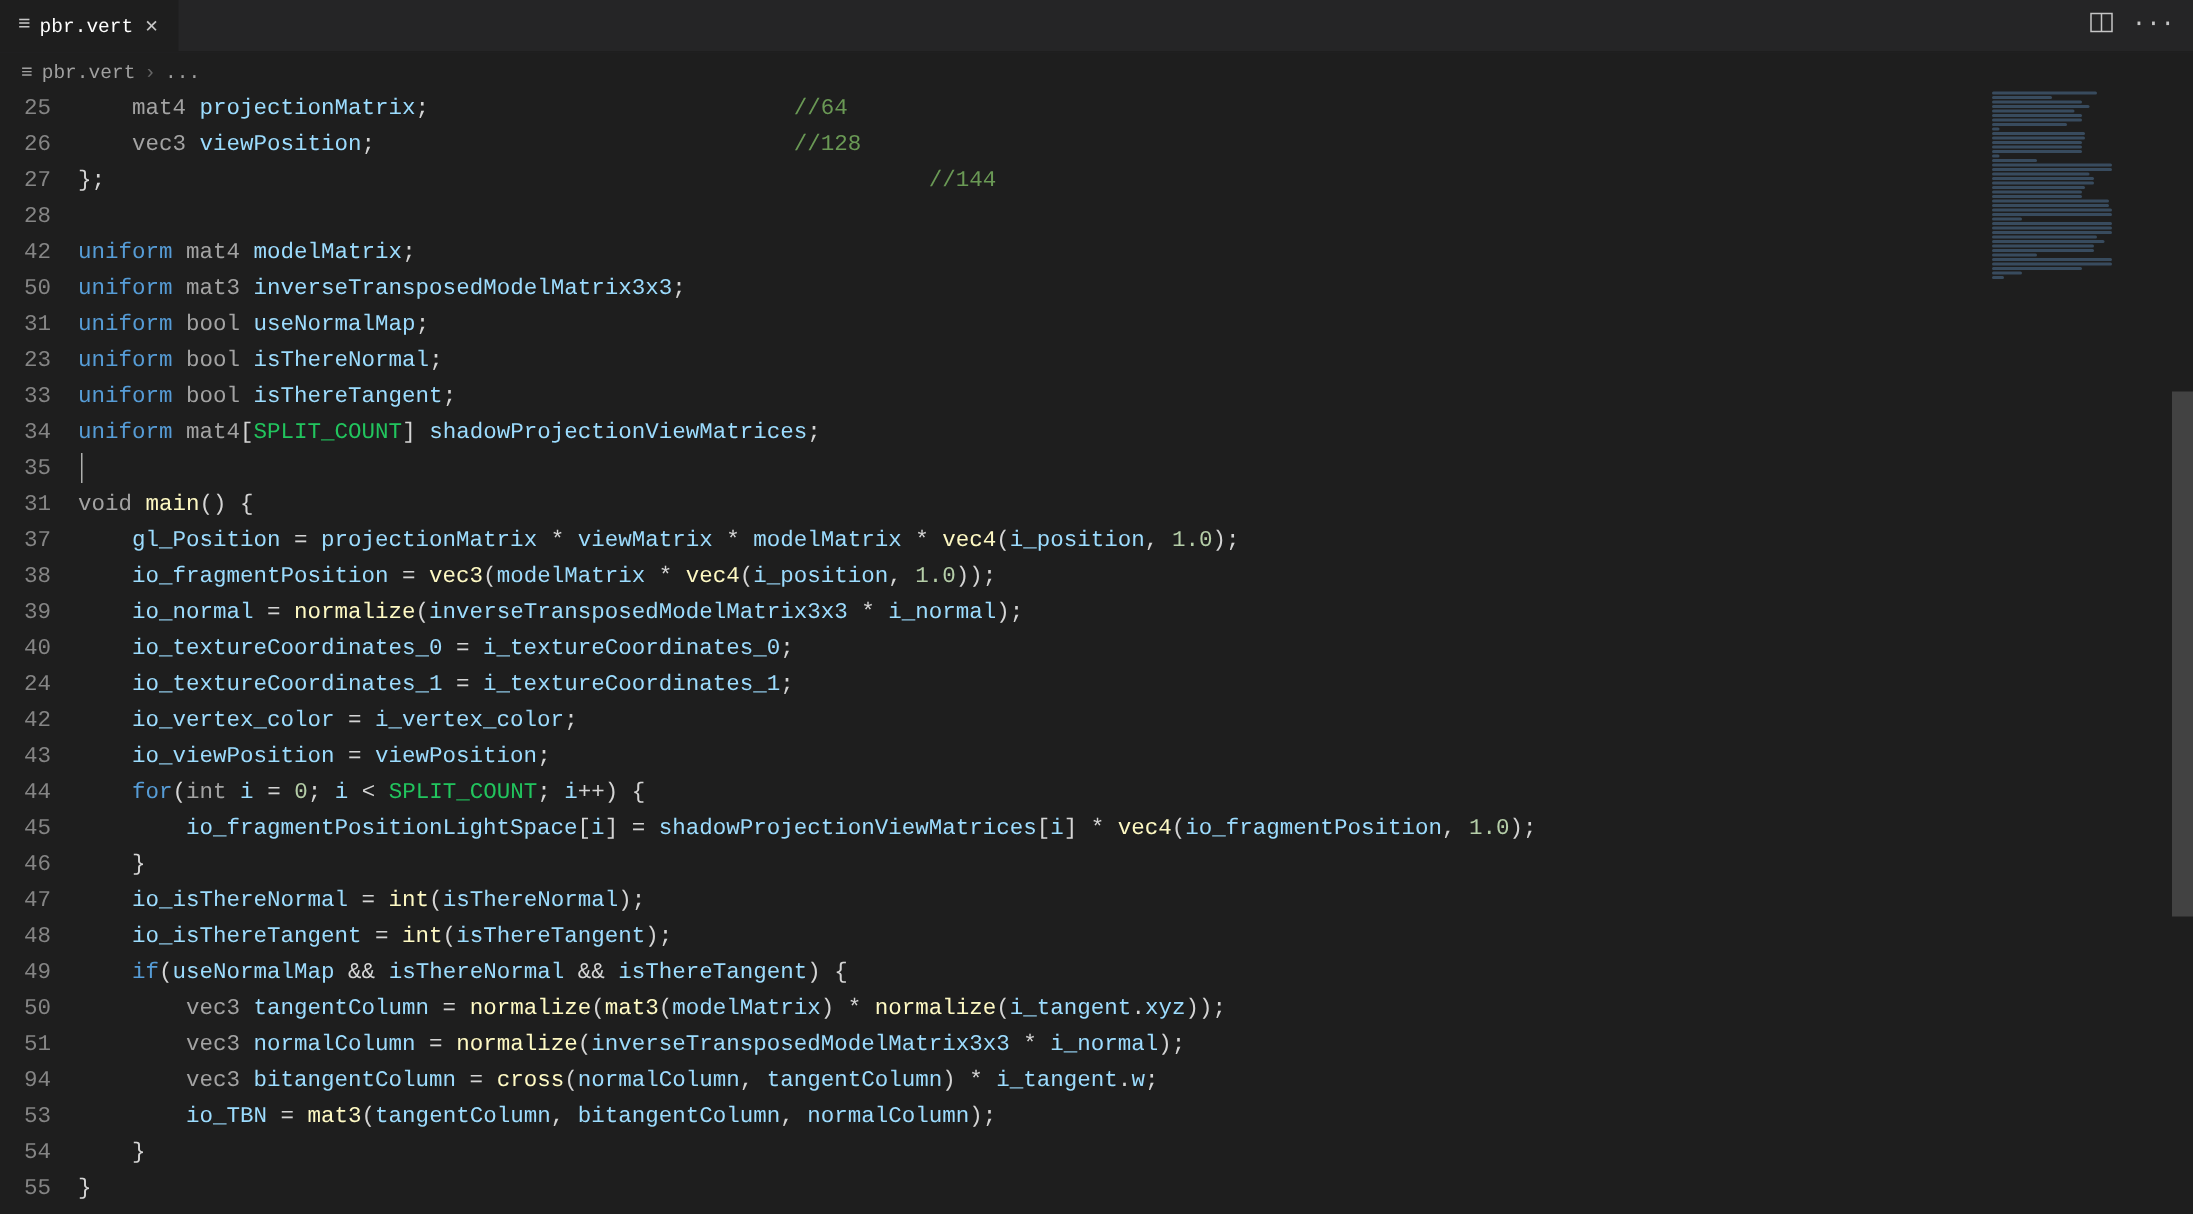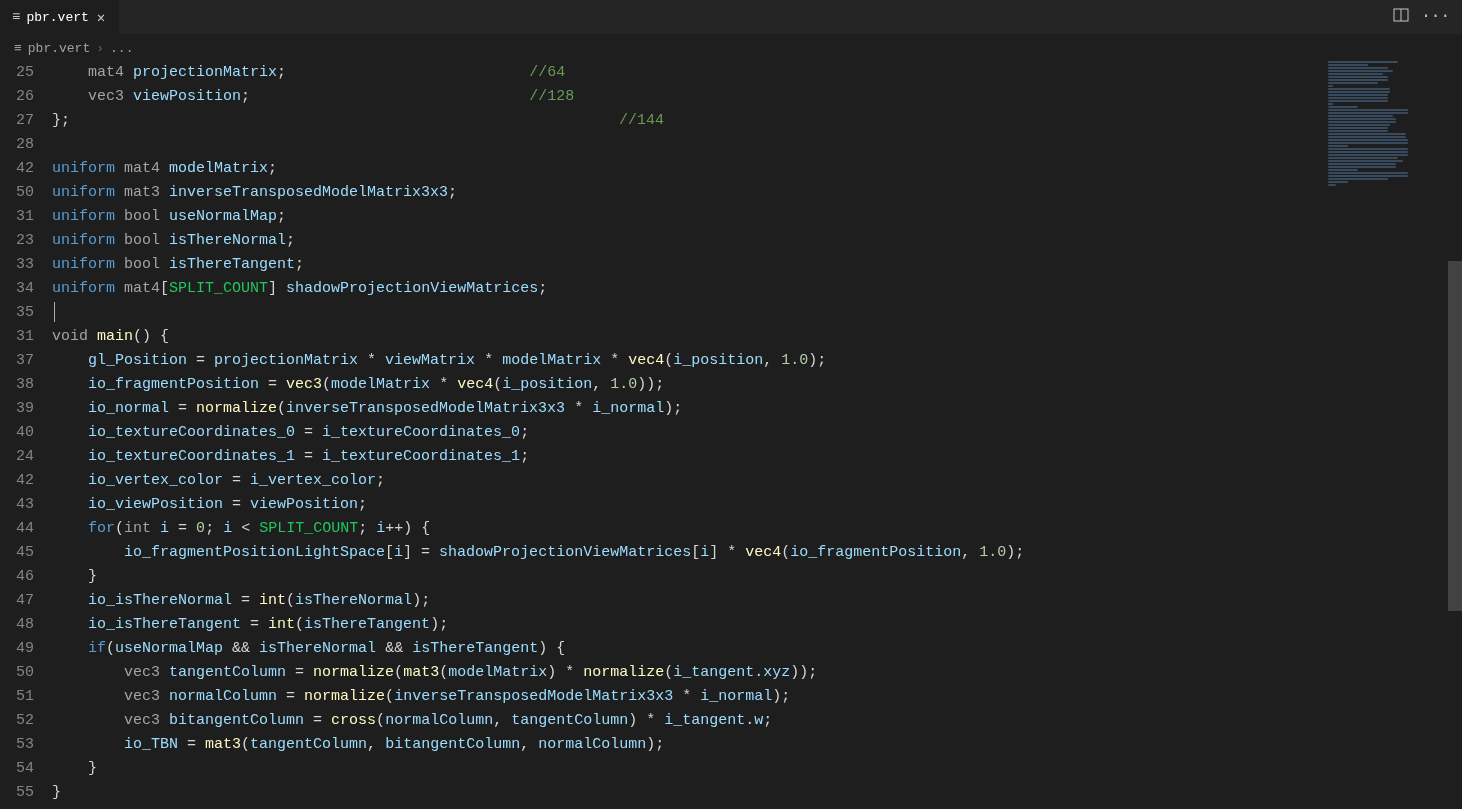--- a/index.html
+++ b/index.html
@@ -77,21 +77,21 @@
       <div class="line">42</div>
       <div class="line">43</div>
       <div class="line">44</div>
       <div class="line">45</div>
       <div class="line">46</div>
       <div class="line">47</div>
       <div class="line">48</div>
       <div class="line">49</div>
       <div class="line">50</div>
       <div class="line">51</div>
-      <div class="line">52</div>
+      <div class="line">94</div>
       <div class="line">53</div>
       <div class="line">54</div>
       <div class="line">55</div>
     </div>
   <div class="code" id="code"><div class="line">    <span class="c-type">mat4</span> <span class="c-var">projectionMatrix</span>;                           <span class="c-com">//64</span></div><div class="line">    <span class="c-type">vec3</span> <span class="c-var">viewPosition</span>;                               <span class="c-com">//128</span></div><div class="line">};                                                             <span class="c-com">//144</span></div><div class="line"></div><div class="line"><span class="c-kw">uniform</span> <span class="c-type">mat4</span> <span class="c-var">modelMatrix</span>;</div><div class="line"><span class="c-kw">uniform</span> <span class="c-type">mat3</span> <span class="c-var">inverseTransposedModelMatrix3x3</span>;</div><div class="line"><span class="c-kw">uniform</span> <span class="c-type">bool</span> <span class="c-var">useNormalMap</span>;</div><div class="line"><span class="c-kw">uniform</span> <span class="c-type">bool</span> <span class="c-var">isThereNormal</span>;</div><div class="line"><span class="c-kw">uniform</span> <span class="c-type">bool</span> <span class="c-var">isThereTangent</span>;</div><div class="line"><span class="c-kw">uniform</span> <span class="c-type">mat4</span>[<span class="c-const">SPLIT_COUNT</span>] <span class="c-var">shadowProjectionViewMatrices</span>;</div><div class="line"><span class="cursor"></span></div><div class="line"><span class="c-type">void</span> <span class="c-func">main</span>() {</div><div class="line">    <span class="c-var">gl_Position</span> = <span class="c-var">projectionMatrix</span> * <span class="c-var">viewMatrix</span> * <span class="c-var">modelMatrix</span> * <span class="c-func">vec4</span>(<span class="c-var">i_position</span>, <span class="c-num">1.0</span>);</div><div class="line">    <span class="c-var">io_fragmentPosition</span> = <span class="c-func">vec3</span>(<span class="c-var">modelMatrix</span> * <span class="c-func">vec4</span>(<span class="c-var">i_position</span>, <span class="c-num">1.0</span>));</div><div class="line">    <span class="c-var">io_normal</span> = <span class="c-func">normalize</span>(<span class="c-var">inverseTransposedModelMatrix3x3</span> * <span class="c-var">i_normal</span>);</div><div class="line">    <span class="c-var">io_textureCoordinates_0</span> = <span class="c-var">i_textureCoordinates_0</span>;</div><div class="line">    <span class="c-var">io_textureCoordinates_1</span> = <span class="c-var">i_textureCoordinates_1</span>;</div><div class="line">    <span class="c-var">io_vertex_color</span> = <span class="c-var">i_vertex_color</span>;</div><div class="line">    <span class="c-var">io_viewPosition</span> = <span class="c-var">viewPosition</span>;</div><div class="line">    <span class="c-kw">for</span>(<span class="c-type">int</span> <span class="c-var">i</span> = <span class="c-num">0</span>; <span class="c-var">i</span> &lt; <span class="c-const">SPLIT_COUNT</span>; <span class="c-var">i</span>++) {</div><div class="line">        <span class="c-var">io_fragmentPositionLightSpace</span>[<span class="c-var">i</span>] = <span class="c-var">shadowProjectionViewMatrices</span>[<span class="c-var">i</span>] * <span class="c-func">vec4</span>(<span class="c-var">io_fragmentPosition</span>, <span class="c-num">1.0</span>);</div><div class="line">    }</div><div class="line">    <span class="c-var">io_isThereNormal</span> = <span class="c-func">int</span>(<span class="c-var">isThereNormal</span>);</div><div class="line">    <span class="c-var">io_isThereTangent</span> = <span class="c-func">int</span>(<span class="c-var">isThereTangent</span>);</div><div class="line">    <span class="c-kw">if</span>(<span class="c-var">useNormalMap</span> &amp;&amp; <span class="c-var">isThereNormal</span> &amp;&amp; <span class="c-var">isThereTangent</span>) {</div><div class="line">        <span class="c-type">vec3</span> <span class="c-var">tangentColumn</span> = <span class="c-func">normalize</span>(<span class="c-func">mat3</span>(<span class="c-var">modelMatrix</span>) * <span class="c-func">normalize</span>(<span class="c-var">i_tangent</span>.<span class="c-var">xyz</span>));</div><div class="line">        <span class="c-type">vec3</span> <span class="c-var">normalColumn</span> = <span class="c-func">normalize</span>(<span class="c-var">inverseTransposedModelMatrix3x3</span> * <span class="c-var">i_normal</span>);</div><div class="line">        <span class="c-type">vec3</span> <span class="c-var">bitangentColumn</span> = <span class="c-func">cross</span>(<span class="c-var">normalColumn</span>, <span class="c-var">tangentColumn</span>) * <span class="c-var">i_tangent</span>.<span class="c-var">w</span>;</div><div class="line">        <span class="c-var">io_TBN</span> = <span class="c-func">mat3</span>(<span class="c-var">tangentColumn</span>, <span class="c-var">bitangentColumn</span>, <span class="c-var">normalColumn</span>);</div><div class="line">    }</div><div class="line">}</div></div>
   <div class="minimap" id="minimap">
       <div class="minimap-line" style="width: 70px;"></div>
       <div class="minimap-line" style="width: 40px;"></div>
       <div class="minimap-line" style="width: 60px;"></div>
       <div class="minimap-line" style="width: 65px;"></div>

